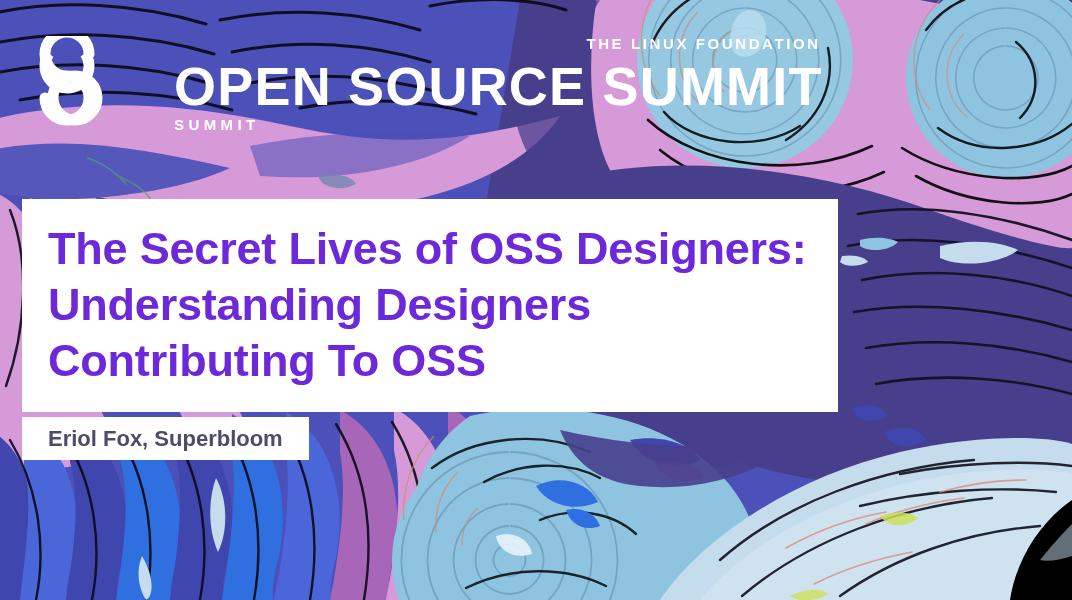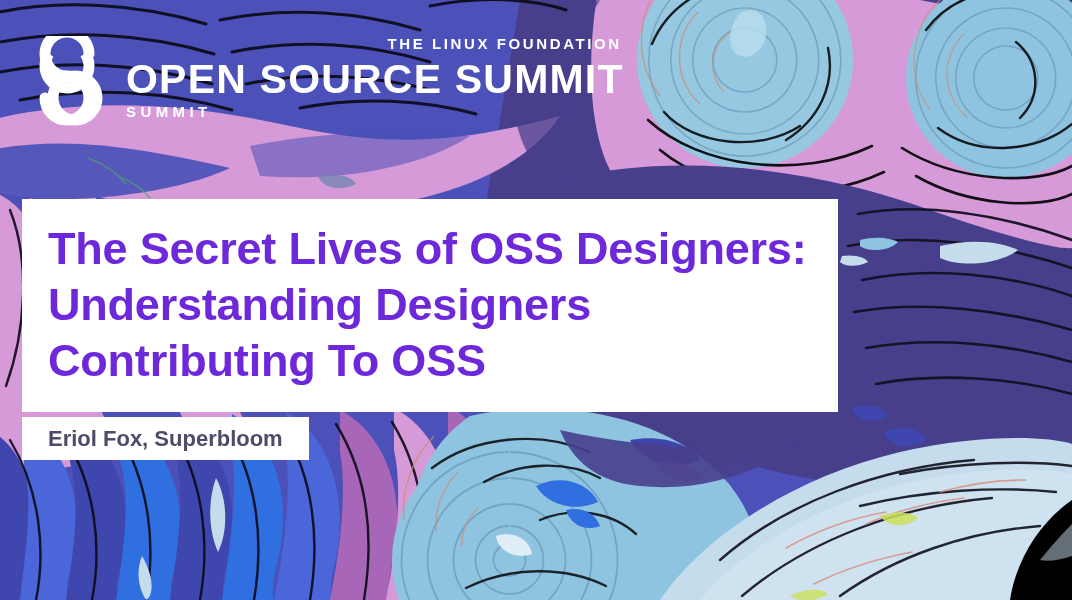--- a/index.html
+++ b/index.html
@@ -26,20 +26,21 @@
   }
 
   
   .logo-lockup {
     position: absolute;
     left: 36px;
     top: 36px;
     display: flex;
     align-items: flex-start;
     z-index: 5;
+    gap: 48px;
   }
   .logo-mark {
     width: 78px;
     height: 92px;
     flex: none;
     margin-right: 12px;
   }
   .logo-text {
     position: relative;
     padding-top: 2px;
@@ -51,21 +52,21 @@
     color: #ffffff;
     font-size: 15px;
     font-weight: bold;
     letter-spacing: 2.6px;
     white-space: nowrap;
     line-height: 1;
   }
   .oss-line {
     margin-top: 20px;
     color: #ffffff;
-    font-size: 41px;
+    font-size: 54px;
     font-weight: bold;
     letter-spacing: 1.2px;
     line-height: 1.04;
     white-space: nowrap;
   }
   .europe-line {
     margin-top: 3px;
     color: #ffffff;
     font-size: 15px;
     font-weight: bold;

